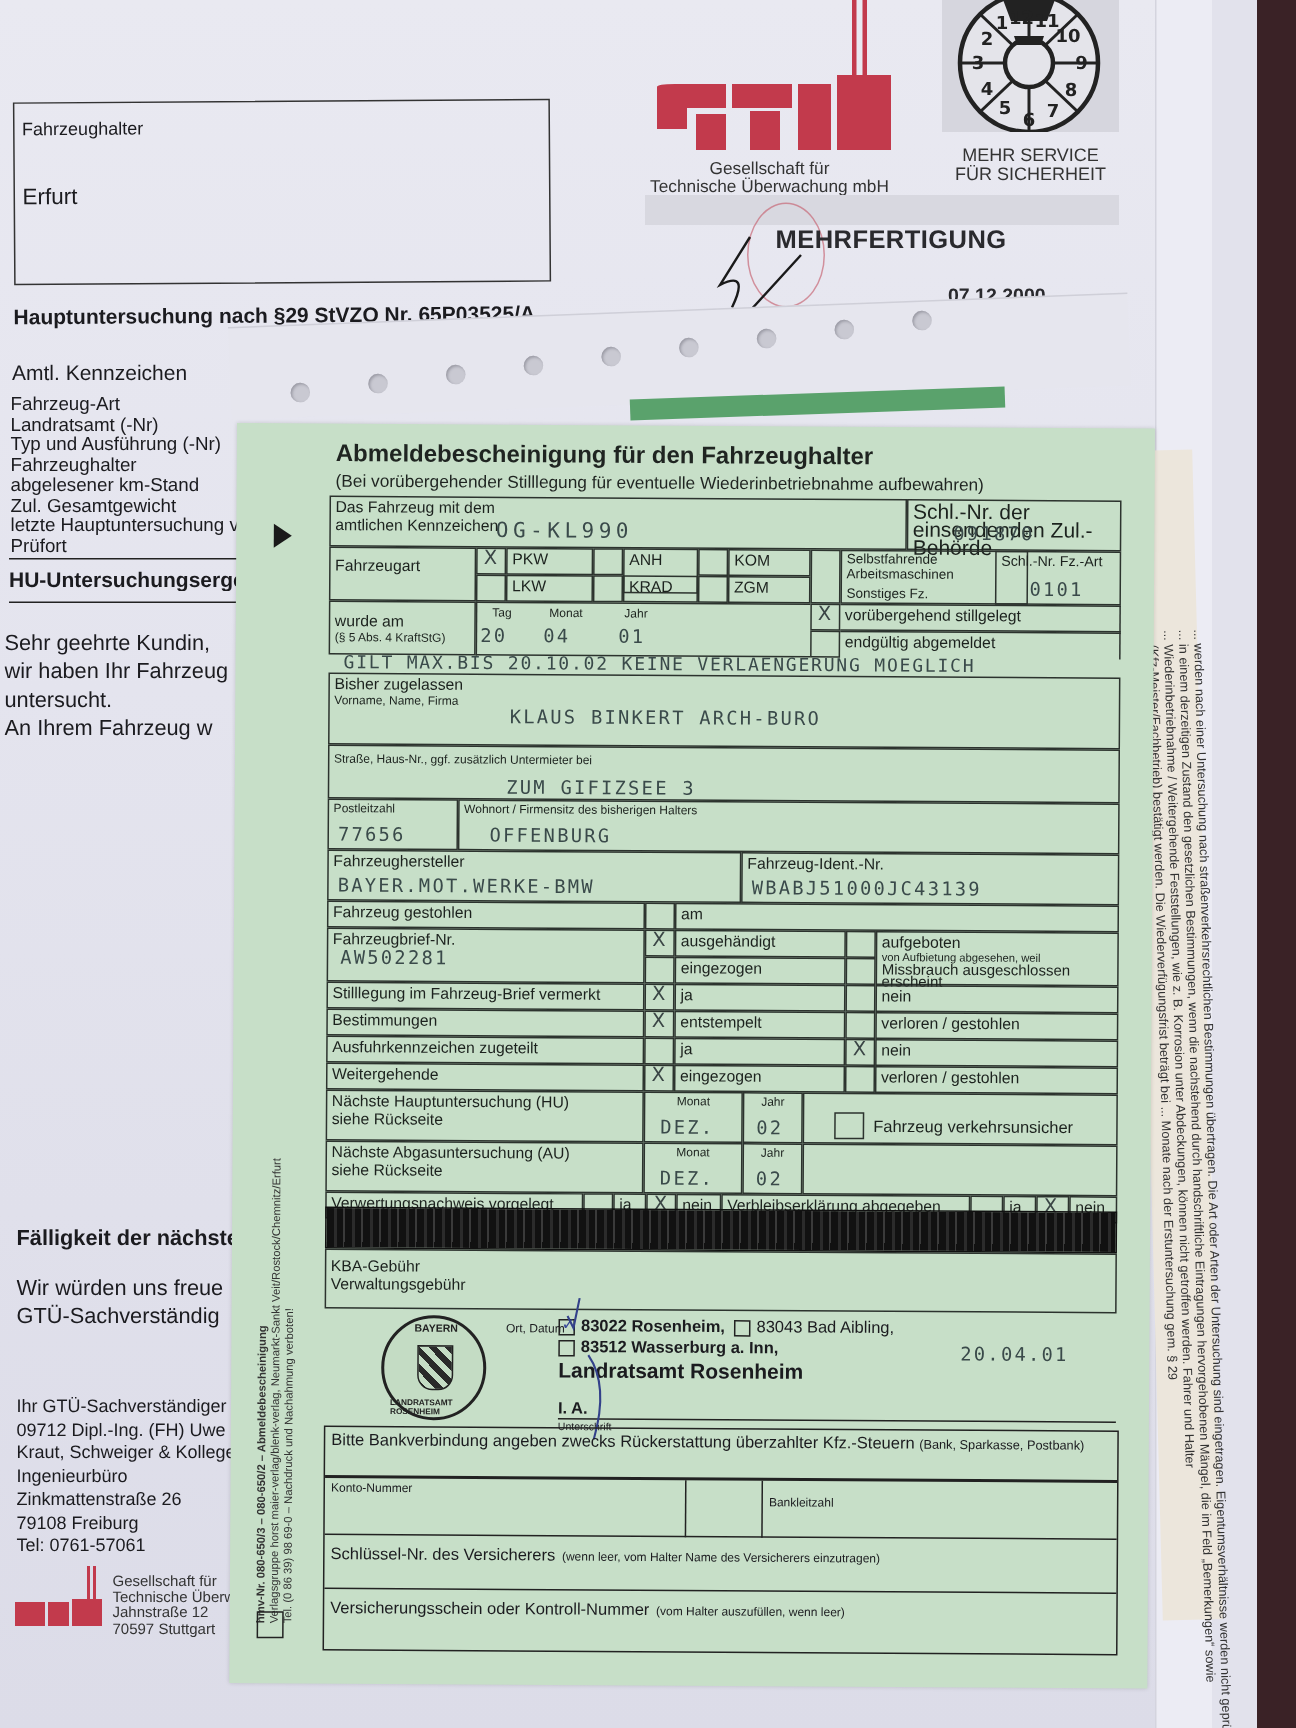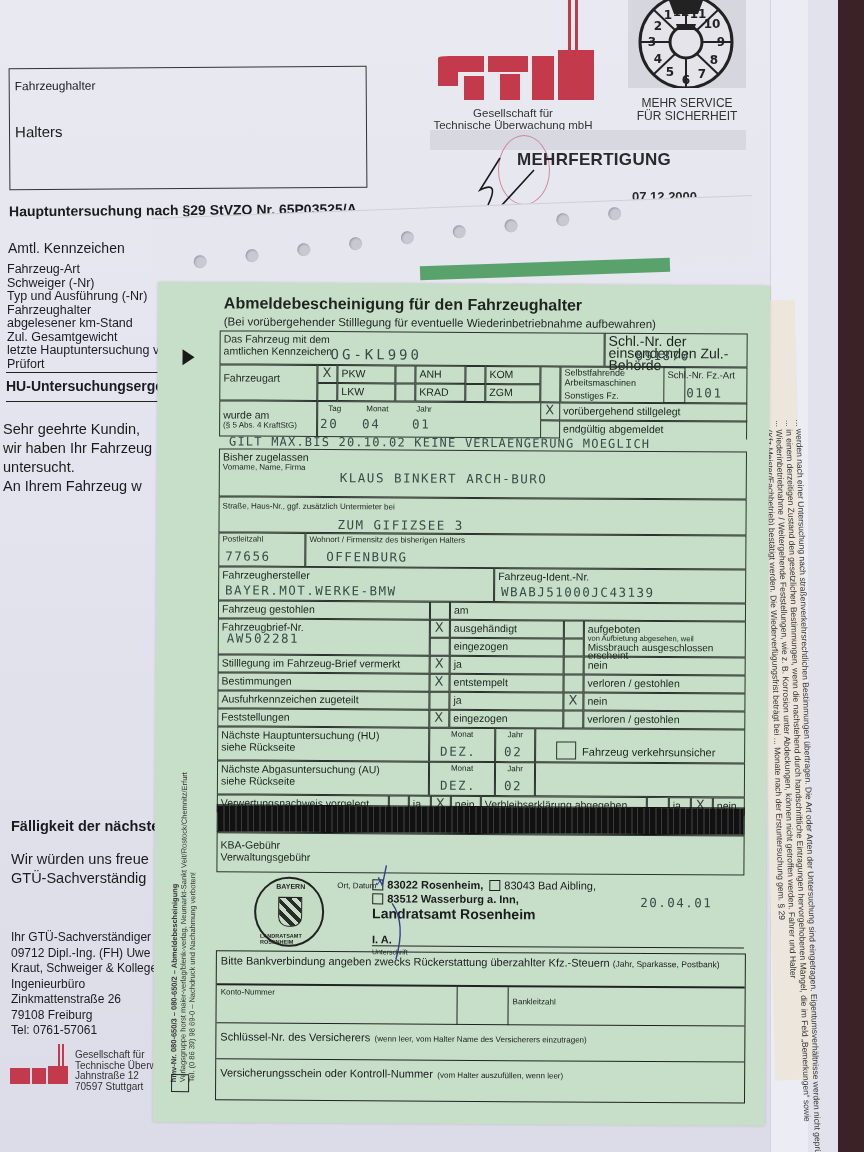--- a/index.html
+++ b/index.html
@@ -66,28 +66,28 @@
 </style>
 </head>
 <body>
 
 <div class="gtu-paper"></div>
 <div class="right-sheet"></div>
 <div class="right-sheet2"></div>
 
 <div class="holder-box">
   <span class="holder-label">Fahrzeughalter</span>
-  <span class="holder-value">Halters</span>
+  <span class="holder-value">Erfurt</span>
 </div>
 
 <div class="hu-title">Hauptuntersuchung nach §29 StVZO Nr. 65P03525/A</div>
 <div class="amtl">Amtl. Kennzeichen</div>
 <div class="left-fields">
   <div>Fahrzeug-Art</div>
-  <div>Schweiger (-Nr)</div>
+  <div>Landratsamt (-Nr)</div>
   <div>Typ und Ausführung (-Nr)</div>
   <div>Fahrzeughalter</div>
   <div>abgelesener km-Stand</div>
   <div>Zul. Gesamtgewicht</div>
   <div>letzte Hauptuntersuchung vom</div>
   <div>Prüfort</div>
 </div>
 <div class="hr1"></div>
 <div class="hu-sec">HU-Untersuchungsergebnis</div>
 <div class="hr2"></div>
@@ -228,21 +228,21 @@
       <span style="position:relative;top:5px">Fahrzeugart</span>
     </div>
     <div class="cell" style="left:98px;top:34px;width:20px;height:18px">
         <span class="xmark" style="left:4px;top:1px">X</span>
       </div>
     <div class="cell" style="left:98px;top:52px;width:20px;height:18px"></div>
     <div class="cell" style="left:118px;top:34px;width:58px;height:18px"><span>PKW</span></div>
     <div class="cell" style="left:118px;top:52px;width:58px;height:18px"><span>LKW</span></div>
     <div class="cell" style="left:176px;top:34px;width:20px;height:18px"></div>
     <div class="cell" style="left:176px;top:52px;width:20px;height:18px"></div>
-    <div class="cell" style="left:196px;top:34px;width:50px;height:18px"><span>ANH</span></div>
+    <div class="cell" style="left:196px;top:34px;width:50px;height:30px"><span>ANH</span></div>
     <div class="cell" style="left:196px;top:52px;width:50px;height:18px"><span>KRAD</span></div>
     <div class="cell" style="left:246px;top:34px;width:20px;height:18px"></div>
     <div class="cell" style="left:246px;top:52px;width:20px;height:18px"></div>
     <div class="cell" style="left:266px;top:34px;width:55px;height:18px"><span>KOM</span></div>
     <div class="cell" style="left:266px;top:52px;width:55px;height:18px"><span>ZGM</span></div>
     <div class="cell" style="left:321px;top:34px;width:20px;height:36px"></div>
     <div class="cell" style="left:341px;top:34px;width:125px;height:36px;font-size:9px;line-height:9.5px">
       <div>Selbstfahrende</div>
       <div>Arbeitsmaschinen</div>
       <div style="margin-top:4px">Sonstiges Fz.</div>
@@ -341,21 +341,21 @@
     <div class="cell" style="left:366px;top:342px;width:162px;height:18px"><span>verloren / gestohlen</span></div>
 
     <div class="cell" style="left:0;top:360px;width:212px;height:18px"><span>Ausfuhrkennzeichen zugeteilt</span></div>
     <div class="cell" style="left:212px;top:360px;width:20px;height:18px"></div>
     <div class="cell" style="left:232px;top:360px;width:114px;height:18px"><span>ja</span></div>
     <div class="cell" style="left:346px;top:360px;width:20px;height:18px">
         <span class="xmark" style="left:4px;top:1px">X</span>
       </div>
     <div class="cell" style="left:366px;top:360px;width:162px;height:18px"><span>nein</span></div>
 
-    <div class="cell" style="left:0;top:378px;width:212px;height:18px"><span>Feststellungen</span></div>
+    <div class="cell" style="left:0;top:378px;width:212px;height:18px"><span>Weitergehende</span></div>
     <div class="cell" style="left:212px;top:378px;width:20px;height:18px">
         <span class="xmark" style="left:4px;top:1px">X</span>
       </div>
     <div class="cell" style="left:232px;top:378px;width:114px;height:18px"><span>eingezogen</span></div>
     <div class="cell" style="left:346px;top:378px;width:20px;height:18px"></div>
     <div class="cell" style="left:366px;top:378px;width:162px;height:18px"><span>verloren / gestohlen</span></div>
 
     <div class="cell" style="left:0;top:396px;width:212px;height:34px">
       <div>Nächste Hauptuntersuchung (HU)</div>
       <div>siehe Rückseite</div>
@@ -430,21 +430,21 @@
   <span class="abs" style="left:218px;top:650px;font-size:11px;font-weight:bold">I. A.</span>
   <div class="abs" style="left:218px;top:662px;width:372px;border-top:1px solid #222"></div>
   <span class="abs small" style="left:218px;top:664px;font-size:7px">Unterschrift</span>
   <svg class="abs" style="left:218px;top:580px" width="40" height="100">
     <path d="M6 14 L10 22 L14 2 M20 40 Q34 60 24 96" stroke="#33418a" stroke-width="1.4" fill="none"></path>
   </svg>
 
   <div class="bank-box">
     <div style="padding:3px 4px;font-size:11px;border-bottom:2px solid #222;height:34px">
       <span>Bitte Bankverbindung angeben zwecks Rückerstattung überzahlter Kfz.-Steuern</span>
-      <span style="font-size:8.5px">(Jahr, Sparkasse, Postbank)</span>
+      <span style="font-size:8.5px">(Bank, Sparkasse, Postbank)</span>
     </div>
     <div style="position:relative;height:38px;border-bottom:1px solid #222">
       <span class="abs small" style="left:4px;top:2px">Konto-Nummer</span>
       <div class="abs" style="left:240px;top:0;width:52px;height:38px;border-left:1px solid #222;border-right:1px solid #222"></div>
       <span class="abs small" style="left:296px;top:10px">Bankleitzahl</span>
       <div class="abs" style="left:4px;top:12px;width:230px;height:22px"></div>
       <div class="abs" style="left:296px;top:20px;width:228px;height:16px"></div>
     </div>
     <div style="position:relative;height:36px;border-bottom:1px solid #222;padding:3px 4px">
       <span style="font-size:11px">Schlüssel-Nr. des Versicherers</span>

